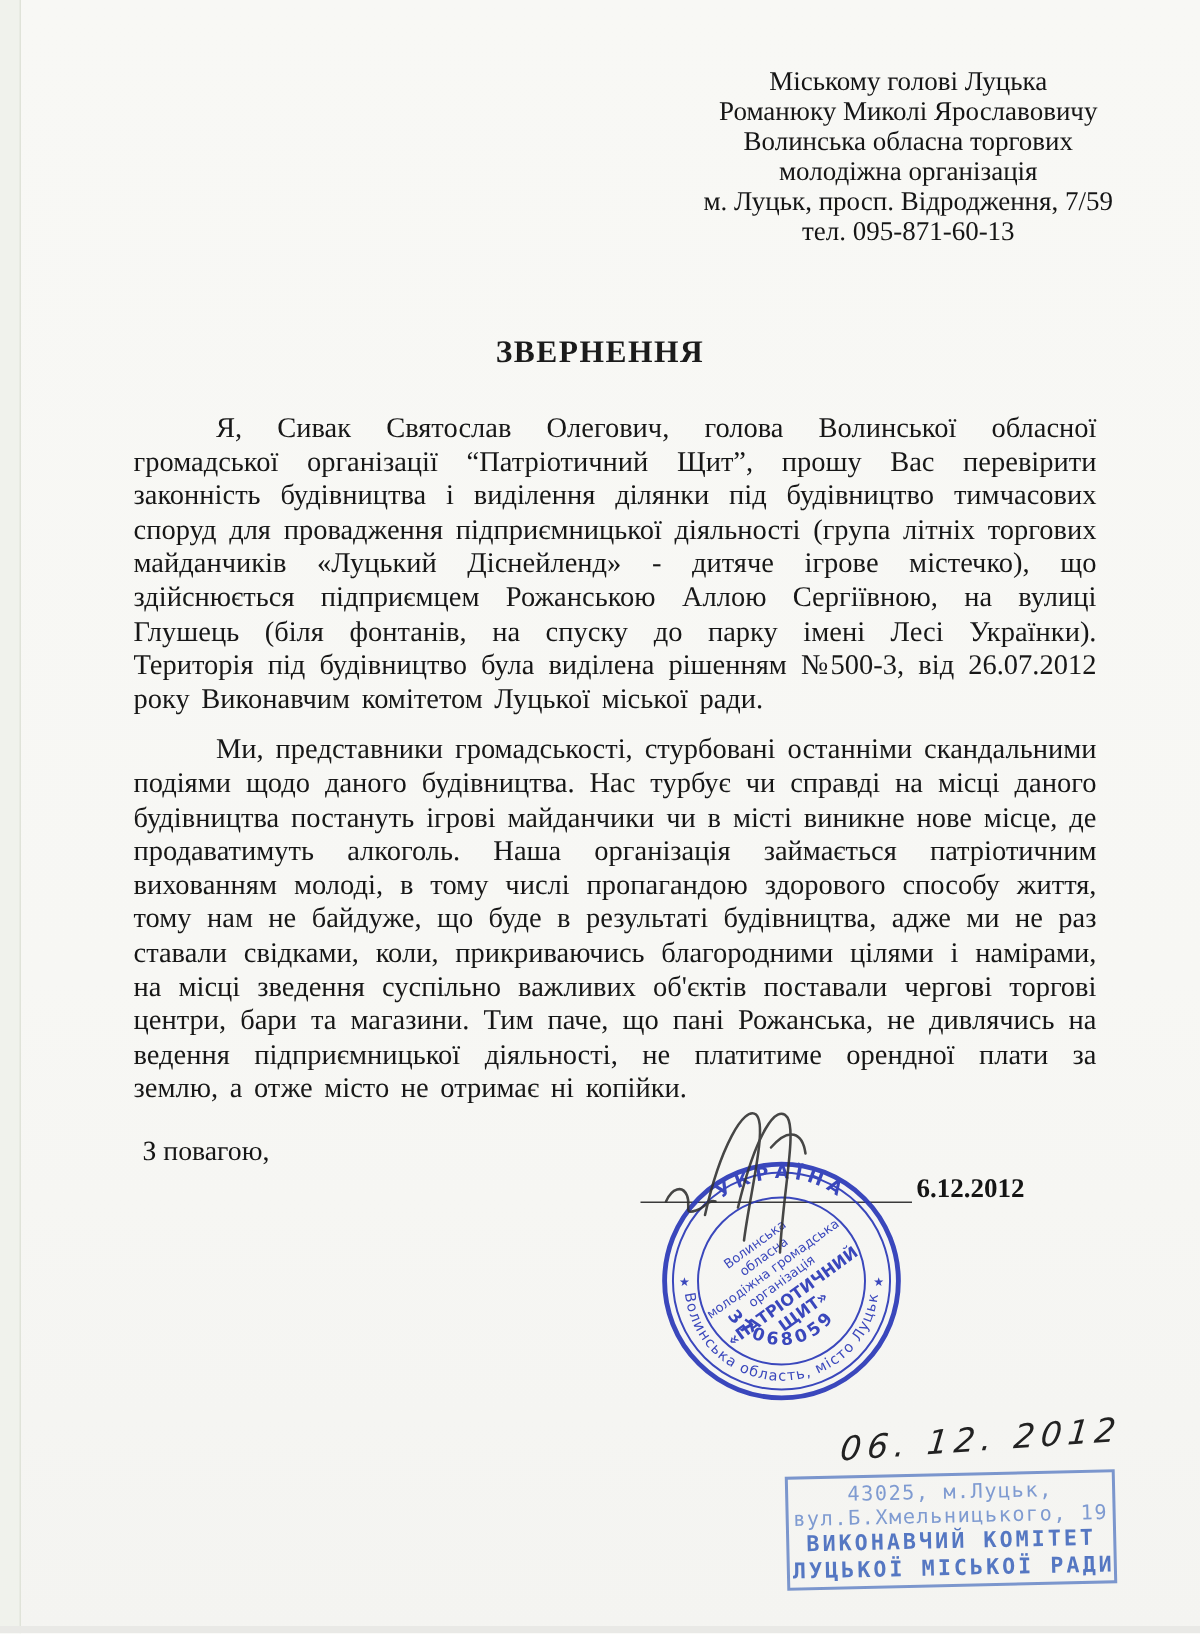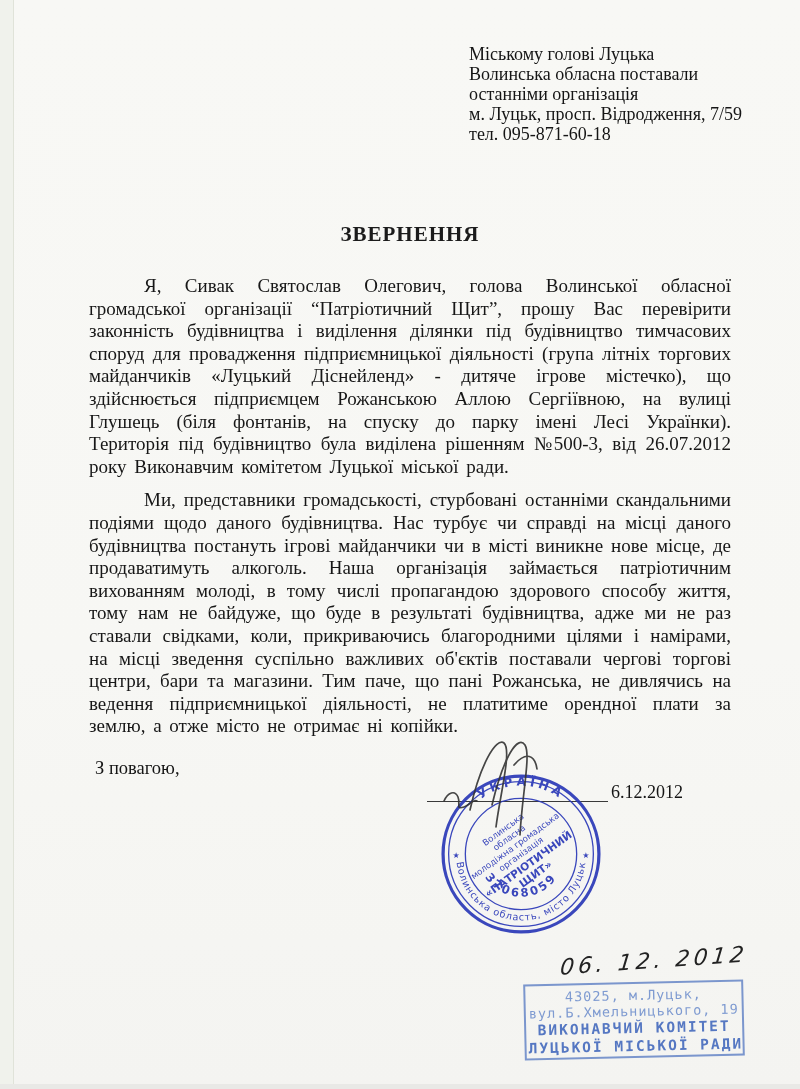--- a/index.html
+++ b/index.html
@@ -5,31 +5,31 @@
   html,body{margin:0;padding:0;}
   .paper{
     position:relative; width:800px; height:1089px; overflow:hidden;
     background:linear-gradient(180deg,#f8f8f5 0%,#f7f7f4 60%,#f4f4f1 100%);
     font-family:"Liberation Serif", serif; color:#1b1b1b;
   }
   .scan-edge{position:absolute;left:0;top:0;width:13px;height:1089px;
     background:#f0f2ec;border-right:1px solid #e0e3d9;}
   .scan-bottom{position:absolute;left:0;bottom:0;width:800px;height:5px;background:#e9e9e6;}
 
-  .recipient{position:absolute; top:44px; right:58px; text-align:left;
+  .recipient{position:absolute; top:44px; right:58px; text-align:center;
     font-size:18px; line-height:20px; color:#151515;}
-  .doc-title{position:absolute; top:222px; left:78px; width:664px; text-align:center;
+  .doc-title{position:absolute; top:222px; left:68px; width:664px; text-align:center;
     font-size:21px; font-weight:bold; letter-spacing:1px; margin:0;}
   .body-block{position:absolute; top:264px; left:78px; width:664px;}
   .body-block p{margin:11px; text-align:justify; text-indent:55px;
     font-size:19px; line-height:22.6px; word-spacing:3px; color:#171717;}
 
   .closing{position:absolute; left:95px; top:758px; font-size:18.5px; color:#151515;}
   .closing div{margin-bottom:10px;}
-  .typed-date{position:absolute; left:611px; top:782px; font-size:18px; color:#151515;}
+  .typed-date{position:absolute; left:611px; top:782px; font-size:18px; color:#151515;font-weight:bold;}
   .sig-line{position:absolute; left:427px; top:801px; width:181px; height:0;
     border-bottom:1.4px solid #3a3a3a;}
 
   .round-stamp{position:absolute; left:437px; top:770px; width:168px; height:168px; opacity:.93;}
   .round-stamp text{font-family:"DejaVu Sans", sans-serif;}
   .scribble{position:absolute; left:428px; top:733px; width:190px; height:115px;}
 
   .hand-date{position:absolute; left:560px; top:948px;
     font-family:"DejaVu Sans", sans-serif; font-style:italic;
     font-size:22px; letter-spacing:4px; color:#222;
@@ -43,24 +43,25 @@
 </style>
 </head>
 <body>
 
 <div class="paper">
   <div class="scan-edge"></div>
   <div class="scan-bottom"></div>
 
   <div class="recipient">
     <div>Міському голові Луцька</div>
-    <div>Волинська обласна поставали</div>
-    <div>останніми організація</div>
+    <div>Романюку Миколі Ярославовичу</div>
+    <div>Волинська обласна торгових</div>
+    <div>молодіжна організація</div>
     <div>м. Луцьк, просп. Відродження, 7/59</div>
-    <div>тел. 095-871-60-18</div>
+    <div>тел. 095-871-60-13</div>
   </div>
 
   <h1 class="doc-title">ЗВЕРНЕННЯ</h1>
 
   <div class="body-block">
     <p>Я, Сивак Святослав Олегович, голова Волинської обласної громадської організації “Патріотичний Щит”, прошу Вас перевірити законність будівництва і виділення ділянки під будівництво тимчасових споруд для провадження підприємницької діяльності (група літніх торгових майданчиків «Луцький Діснейленд» - дитяче ігрове містечко), що здійснюється підприємцем Рожанською Аллою Сергіївною, на вулиці Глушець (біля фонтанів, на спуску до парку імені Лесі Українки). Територія під будівництво була виділена рішенням №500-3, від 26.07.2012 року Виконавчим комітетом Луцької міської ради.</p>
     <p>Ми, представники громадськості, стурбовані останніми скандальними подіями щодо даного будівництва. Нас турбує чи справді на місці даного будівництва постануть ігрові майданчики чи в місті виникне нове місце, де продаватимуть алкоголь. Наша організація займається патріотичним вихованням молоді, в тому числі пропагандою здорового способу життя, тому нам не байдуже, що буде в результаті будівництва, адже ми не раз ставали свідками, коли, прикриваючись благородними цілями і намірами, на місці зведення суспільно важливих об'єктів поставали чергові торгові центри, бари та магазини. Тим паче, що пані Рожанська, не дивлячись на ведення підприємницької діяльності, не платитиме орендної плати за землю, а отже місто не отримає ні копійки.</p>
   </div>
 
   <div class="closing">

